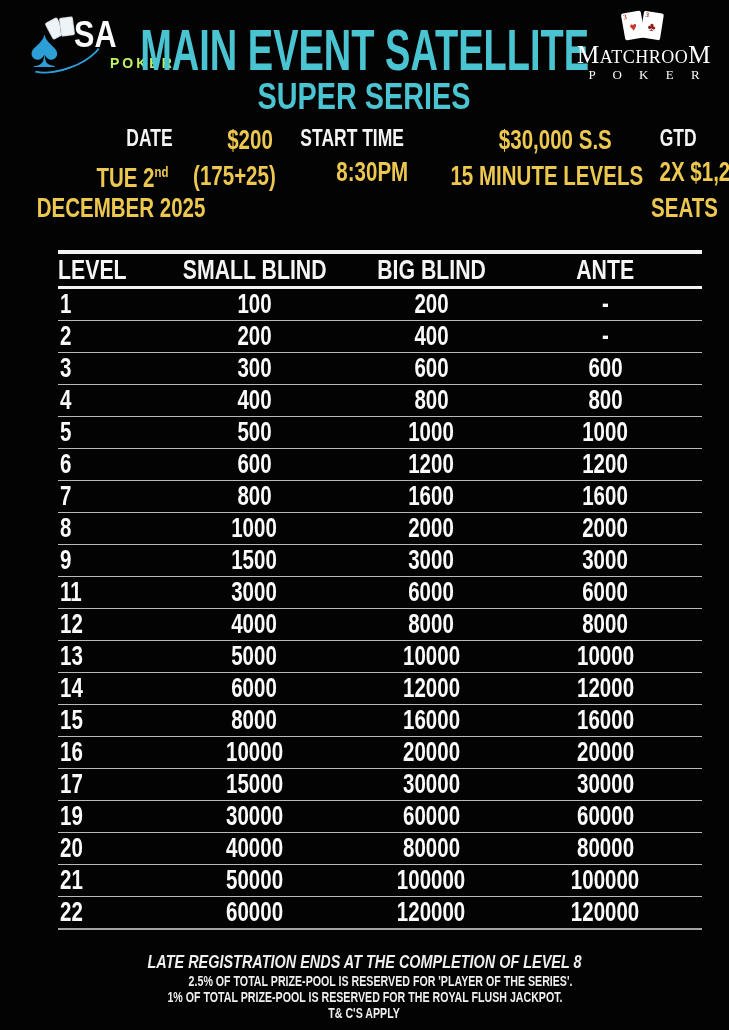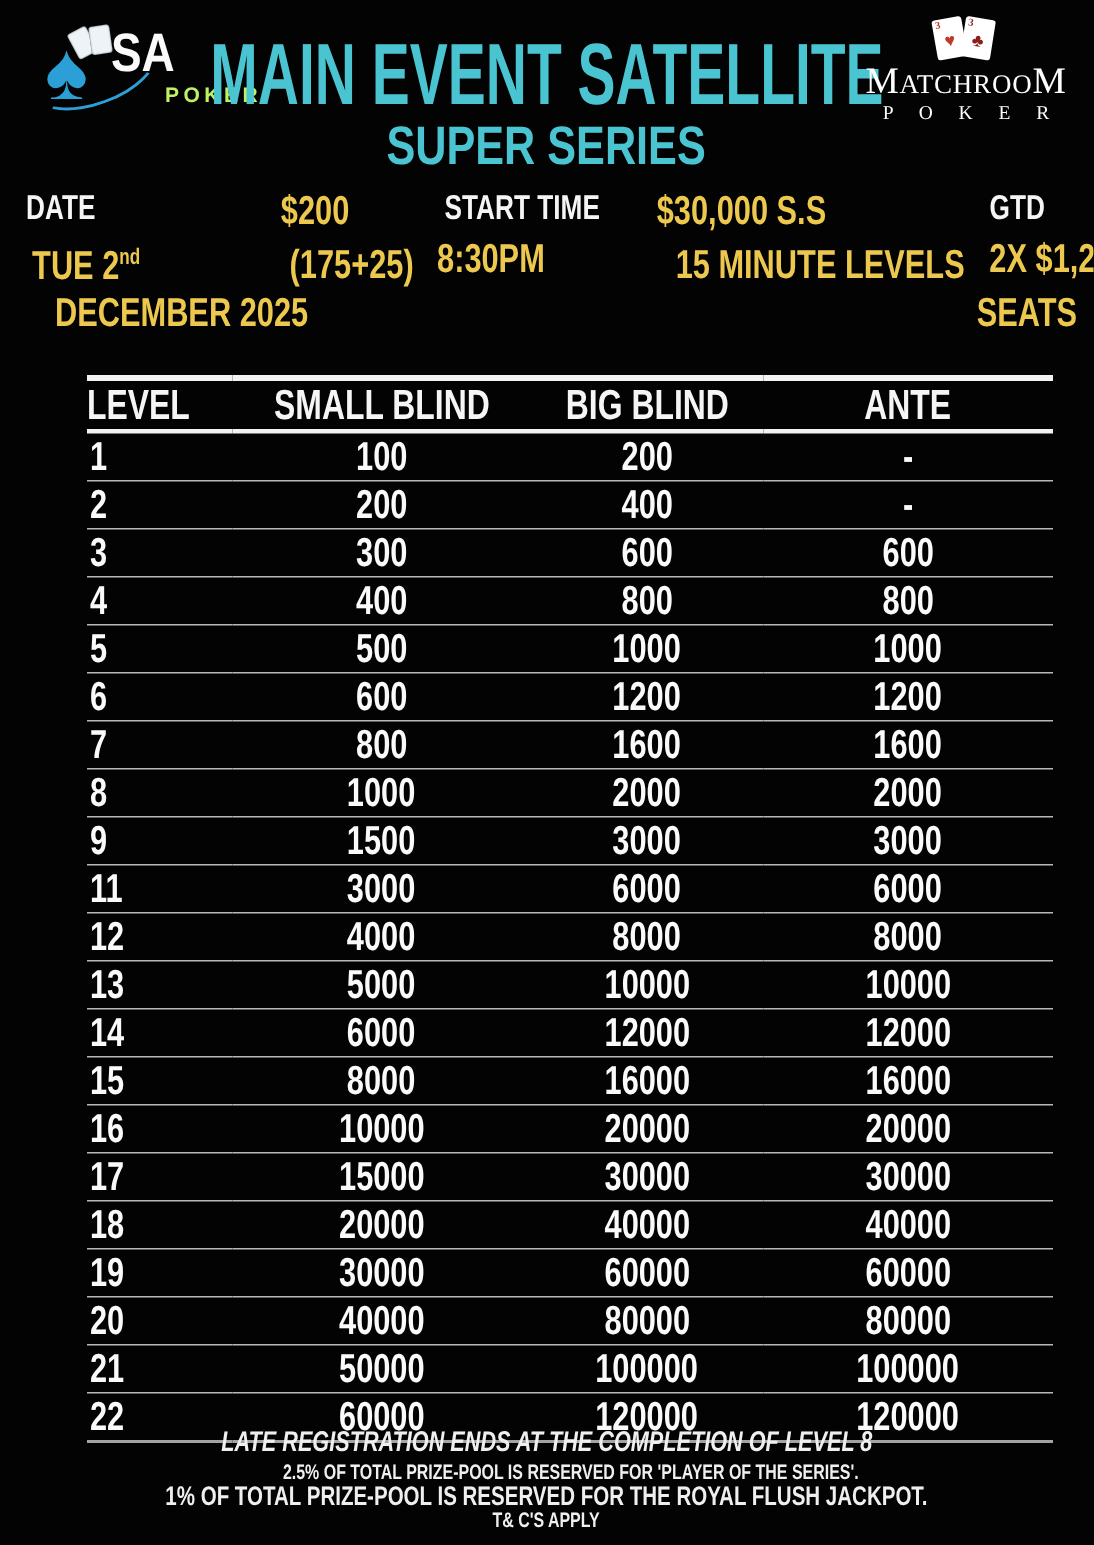--- a/index.html
+++ b/index.html
@@ -47,21 +47,21 @@
   .mr-card.c2 { left:77px; transform:rotate(9deg); }
   .mr-corner { position:absolute; left:2px; top:1px; font-size:7px; line-height:7px; font-weight:bold; }
   .mr-center { position:absolute; left:0; right:0; top:9px; font-size:12px; line-height:12px; text-align:center; }
   .mr-red   { color:#c0392b; }
   .mr-black { color:#8d1d1d; }
   .mr-name { font-size:25px; line-height:23px; font-variant:small-caps; letter-spacing:0.5px; }
   .mr-sub  { font-size:13px; line-height:17px; letter-spacing:7px; padding-left:7px; }
 
   
   .info-section { position:absolute; top:122px; left:0; right:0; display:flex; }
-  .info-col { text-align:left; }
+  .info-col { text-align:right; }
   .ic-spacer-l { width:10px; }
   .ic-date  { width:170px; }
   .ic-entry { width:100px; }
   .ic-start { width:140px; }
   .ic-stack { width:210px; }
   .ic-gtd   { width:85px; text-align:center; }
   .ic-spacer-r { width:14px; }
   .info-label { height:32px; line-height:32px; font-size:23px; font-weight:bold; color:#f5f5f5; }
   .info-v1 { height:36px; line-height:36px; font-size:27px; font-weight:bold; color:#edc84f; }
   .info-v2 { height:37px; line-height:37px; font-size:27px; font-weight:bold; color:#edc84f; }
@@ -76,21 +76,21 @@
   tbody td { border-top:1px solid #b9b9b9; font-size:27px; font-weight:bold; color:#fafafa;
              height:29px; text-align:center; }
   tbody tr:first-child td { border-top:none; }
   tbody tr:last-child td { border-bottom:2px solid #a3a3a3; }
   td.level-cell { text-align:left; padding-left:2px; }
 
   
   .footer { position:absolute; top:951px; left:0; right:0; text-align:center; font-weight:bold; color:#efefef; }
   .f1 { font-size:19px; line-height:22px;font-style:italic; }
   .f2 { font-size:14px; line-height:16px;margin-left:33px; }
-  .f3 { font-size:18px; line-height:16px; }
+  .f3 { font-size:14px; line-height:16px; }
   .f4 { font-size:14px; line-height:17px; }
 </style>
 </head>
 <body>
 
 <div class="page">
 
   <div class="top-header">
 
     <div class="sa-logo">
@@ -262,26 +262,20 @@
             <td class="num-cell"><span class="cond">20000</span></td>
             <td class="num-cell"><span class="cond">20000</span></td>
           </tr>
           <tr>
             <td class="level-cell"><span class="cond-l">17</span></td>
             <td class="num-cell"><span class="cond">15000</span></td>
             <td class="num-cell"><span class="cond">30000</span></td>
             <td class="num-cell"><span class="cond">30000</span></td>
           </tr>
           <tr>
-            <td class="level-cell"><span class="cond-l">18</span></td>
-            <td class="num-cell"><span class="cond">20000</span></td>
-            <td class="num-cell"><span class="cond">40000</span></td>
-            <td class="num-cell"><span class="cond">40000</span></td>
-          </tr>
-          <tr>
             <td class="level-cell"><span class="cond-l">19</span></td>
             <td class="num-cell"><span class="cond">30000</span></td>
             <td class="num-cell"><span class="cond">60000</span></td>
             <td class="num-cell"><span class="cond">60000</span></td>
           </tr>
           <tr>
             <td class="level-cell"><span class="cond-l">20</span></td>
             <td class="num-cell"><span class="cond">40000</span></td>
             <td class="num-cell"><span class="cond">80000</span></td>
             <td class="num-cell"><span class="cond">80000</span></td>

